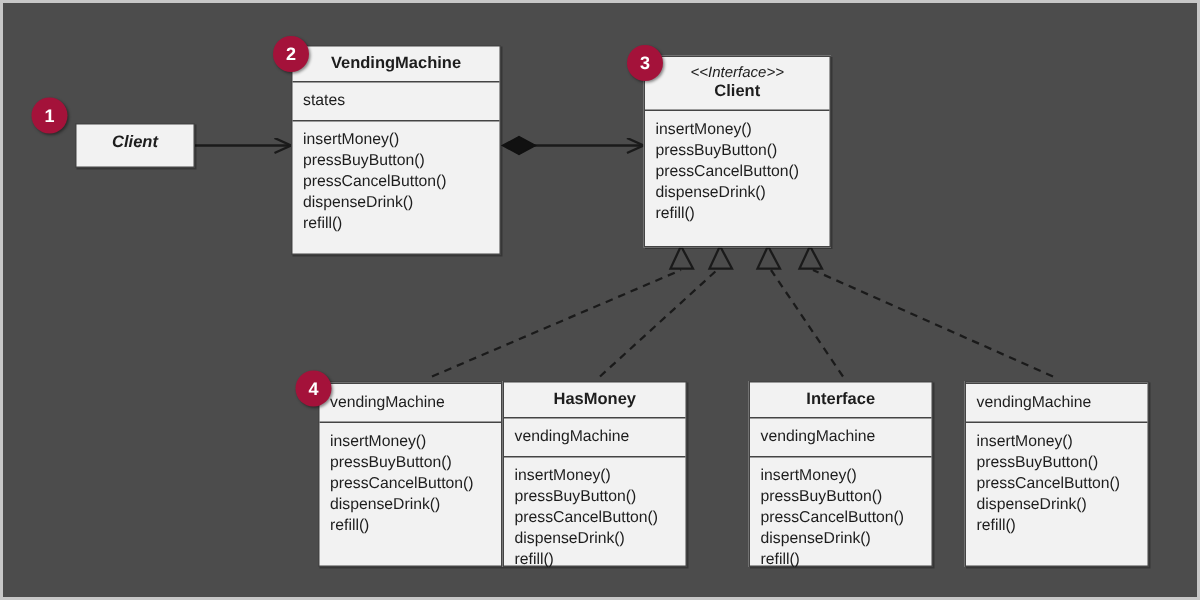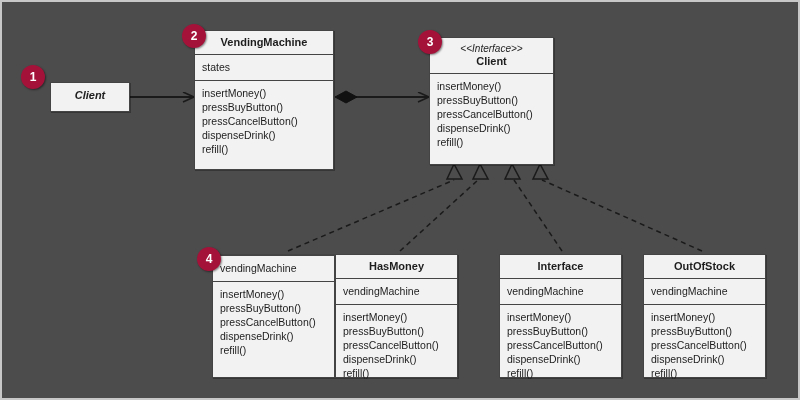--- a/index.html
+++ b/index.html
@@ -208,21 +208,20 @@
     <div class="uml-ops">
       <div class="row">insertMoney()</div>
       <div class="row">pressBuyButton()</div>
       <div class="row">pressCancelButton()</div>
       <div class="row">dispenseDrink()</div>
       <div class="row">refill()</div>
     </div>
   </div>
 
   <div class="uml-box" style="left:641px; top:252px; width:123px; height:124px;">
-    <div class="uml-title">OutOfStock</div>
     <div class="uml-sep"></div>
     <div class="uml-attrs">
       <div class="row">vendingMachine</div>
     </div>
     <div class="uml-sep"></div>
     <div class="uml-ops">
       <div class="row">insertMoney()</div>
       <div class="row">pressBuyButton()</div>
       <div class="row">pressCancelButton()</div>
       <div class="row">dispenseDrink()</div>

